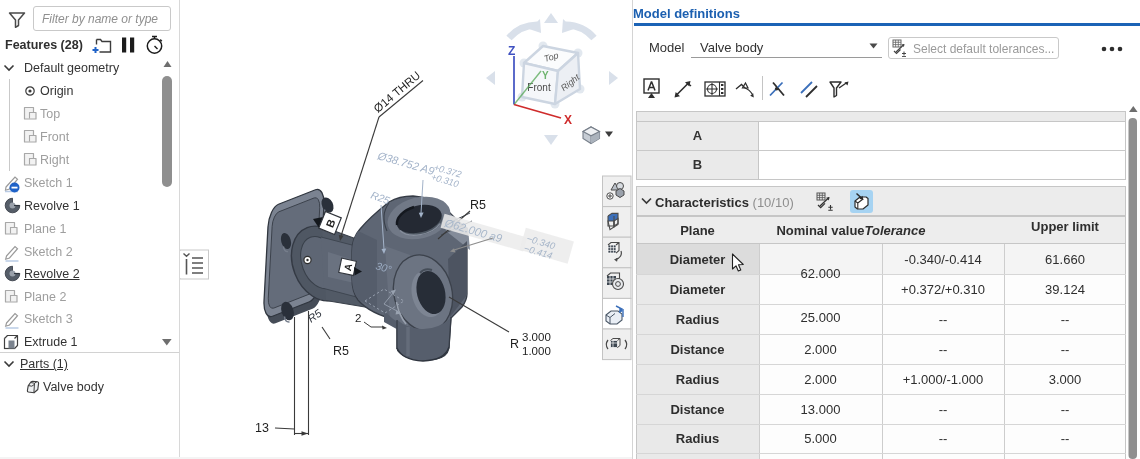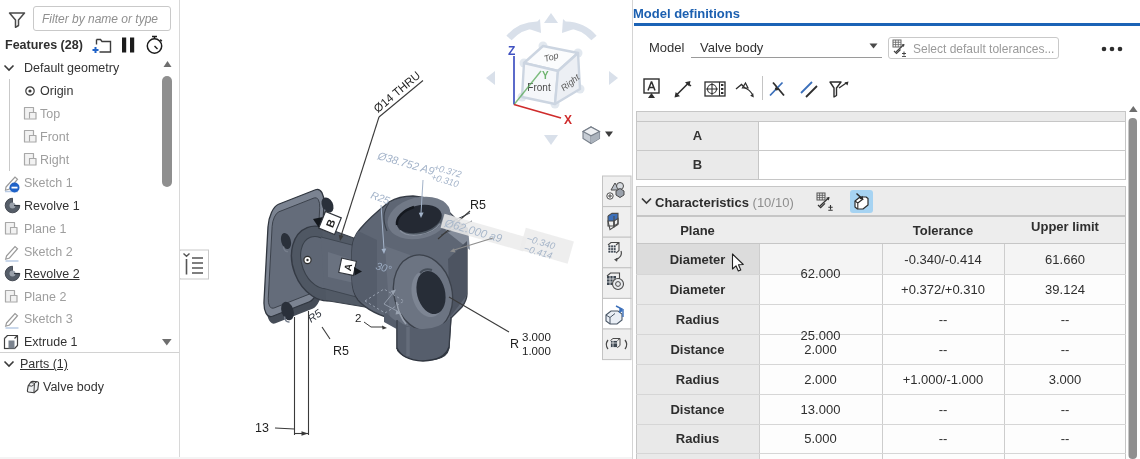--- a/index.html
+++ b/index.html
@@ -514,21 +514,22 @@
   </svg>
 
   <style>
     .ct { position:absolute; display:flex; align-items:center; justify-content:center;
           font-size:13px; color:#2e2e2e; }
     .ctb { font-weight:bold; }
   </style>
 
   <div class="abs" style="left:636px;top:216px;width:490px;height:28px;background:#ededed;border:1px solid #c6c6c6;"></div>
   <div class="ct ctb" style="left:636px;top:216px;width:123px;height:28px;">Plane</div>
-  <div class="ct ctb" style="left:882px;top:216px;width:122px;height:28px;">Tolerance</div>
+  <div class="ct ctb" style="left:759px;top:216px;width:123px;height:28px;">Nominal value</div>
+  <div class="ct ctb" style="left:834px;top:216px;width:122px;height:28px;font-style:italic;">Tolerance</div>
   <div class="ct ctb" style="left:1004px;top:216px;width:122px;height:20px;">Upper limit</div>
 
   <div class="abs" style="left:636px;top:244px;width:490px;height:215px;background:#fdfdfd;border-left:1px solid #c6c6c6;border-right:1px solid #c6c6c6;"></div>
 
   <div class="abs" style="left:637px;top:244px;width:122px;height:215px;background:#e9e9e9;"></div>
   <div class="abs" style="left:637px;top:244px;width:122px;height:30px;background:#dcdcdc;"></div>
 
   <div class="abs" style="left:759px;top:244px;width:366px;height:30px;background:#f4f4f4;"></div>
 
   <div class="abs" style="left:759px;top:244px;width:1px;height:215px;background:#cdcdcd;"></div>
@@ -546,21 +547,21 @@
   <div class="ct ctb" style="left:636px;top:244px;width:123px;height:30px;">Diameter</div>
   <div class="ct" style="left:759px;top:258px;width:123px;height:30px;">62.000</div>
   <div class="ct" style="left:882px;top:244px;width:122px;height:30px;">-0.340/-0.414</div>
   <div class="ct" style="left:1004px;top:244px;width:122px;height:30px;">61.660</div>
 
   <div class="ct ctb" style="left:636px;top:274px;width:123px;height:30px;">Diameter</div>
   <div class="ct" style="left:882px;top:274px;width:122px;height:30px;">+0.372/+0.310</div>
   <div class="ct" style="left:1004px;top:274px;width:122px;height:30px;">39.124</div>
 
   <div class="ct ctb" style="left:636px;top:304px;width:123px;height:30px;">Radius</div>
-  <div class="ct" style="left:759px;top:320px;width:123px;height:30px;">25.000</div>
+  <div class="ct" style="left:759px;top:302px;width:123px;height:30px;">25.000</div>
   <div class="ct" style="left:882px;top:304px;width:122px;height:30px;">--</div>
   <div class="ct" style="left:1004px;top:304px;width:122px;height:30px;">--</div>
 
   <div class="ct ctb" style="left:636px;top:334px;width:123px;height:30px;">Distance</div>
   <div class="ct" style="left:759px;top:334px;width:123px;height:30px;">2.000</div>
   <div class="ct" style="left:882px;top:334px;width:122px;height:30px;">--</div>
   <div class="ct" style="left:1004px;top:334px;width:122px;height:30px;">--</div>
 
   <div class="ct ctb" style="left:636px;top:364px;width:123px;height:30px;">Radius</div>
   <div class="ct" style="left:759px;top:364px;width:123px;height:30px;">2.000</div>

